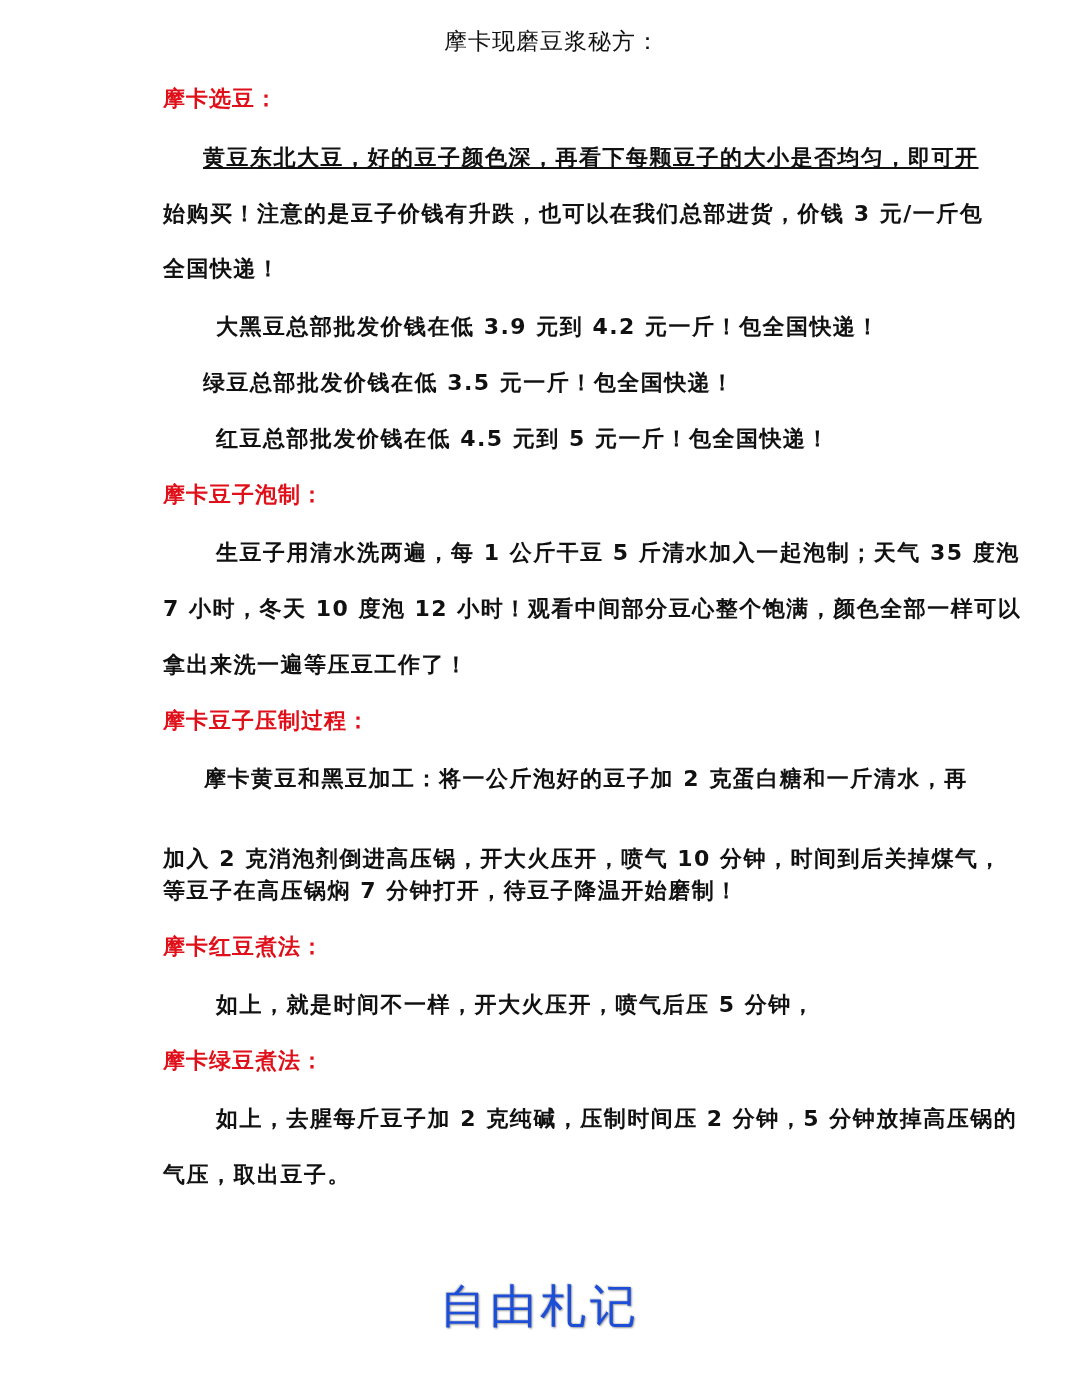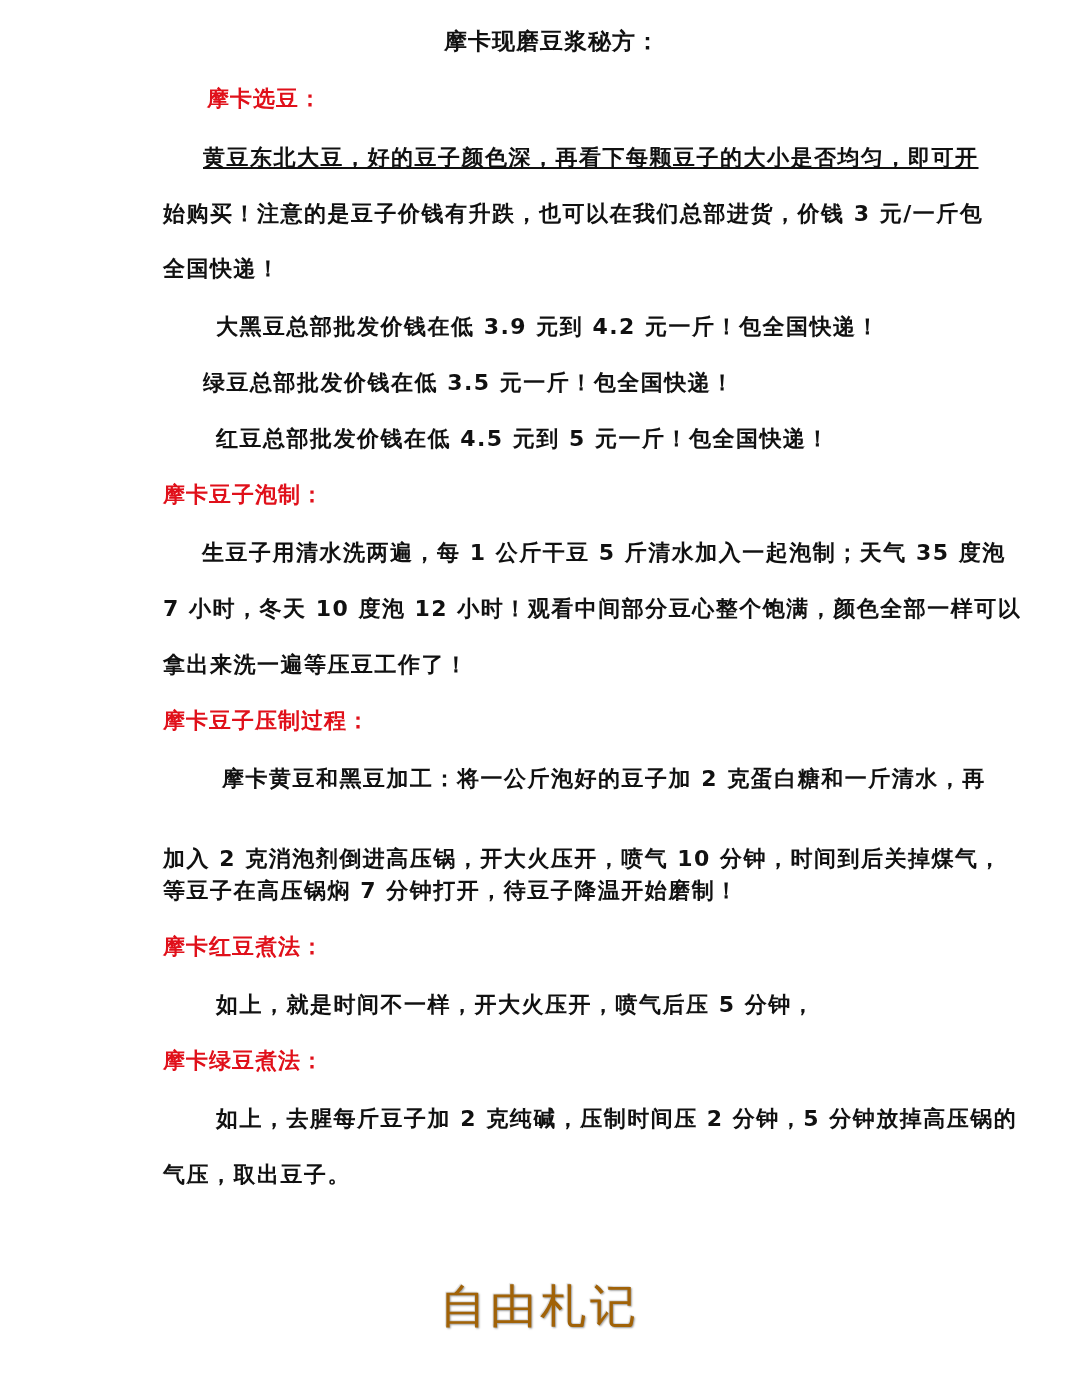--- a/index.html
+++ b/index.html
@@ -4,64 +4,64 @@
   <style>
     html, body { margin: 0; padding: 0; background: #ffffff; }
     body {
       width: 1080px; height: 1394px; position: relative; overflow: hidden;
       font-family: "DejaVu Sans", "Liberation Sans", sans-serif;
       color: #111111;
     }
     .page-title {
       position: absolute; top: 26px; left: 0; width: 984px; text-align: center;
       padding-left: 120px; box-sizing: border-box;
-      font-size: 23px; font-weight: bold; letter-spacing: 1px;
+      font-size: 23px; font-weight: normal; letter-spacing: 1px;
     }
     .heading {
       position: absolute; left: 163px;
       font-size: 22px; font-weight: bold; color: #e0101a; letter-spacing: 1px;
     }
     .line {
       position: absolute; white-space: nowrap;
       font-size: 22px; font-weight: bold; letter-spacing: 1.5px;
     }
     .watermark {
       position: absolute; top: 1276px; left: 0; width: 1080px; text-align: center;
-      font-size: 46px; color: #a16207; letter-spacing: 4px;
+      font-size: 46px; color: #1d4ed8; letter-spacing: 4px;
       text-shadow: 1px 1px 2px #9a9a9a, -1px -1px 1px #d8d8d8;
       font-family: "DejaVu Sans", sans-serif;
     }
   </style>
 </head>
 <body>
 
 <div>
 
   <div class="page-title">摩卡现磨豆浆秘方：</div>
 
   <div>
-    <div class="heading" style="top:84px;margin-left:44px;">摩卡选豆：</div>
+    <div class="heading" style="top:84px;">摩卡选豆：</div>
     <div class="line" style="top:143px; left:203px;text-decoration:underline;">黄豆东北大豆，好的豆子颜色深，再看下每颗豆子的大小是否均匀，即可开</div>
     <div class="line" style="top:199px; left:163px;">始购买！注意的是豆子价钱有升跌，也可以在我们总部进货，价钱 3 元/一斤包</div>
     <div class="line" style="top:254px; left:163px;">全国快递！</div>
     <div class="line" style="top:312px; left:216px;">大黑豆总部批发价钱在低 3.9 元到 4.2 元一斤！包全国快递！</div>
     <div class="line" style="top:368px; left:203px;">绿豆总部批发价钱在低 3.5 元一斤！包全国快递！</div>
     <div class="line" style="top:424px; left:216px;">红豆总部批发价钱在低 4.5 元到 5 元一斤！包全国快递！</div>
   </div>
 
   <div>
     <div class="heading" style="top:480px;text-align:center;">摩卡豆子泡制：</div>
-    <div class="line" style="top:538px; left:202px;">生豆子用清水洗两遍，每 1 公斤干豆 5 斤清水加入一起泡制；天气 35 度泡</div>
+    <div class="line" style="top:538px; left:216px;">生豆子用清水洗两遍，每 1 公斤干豆 5 斤清水加入一起泡制；天气 35 度泡</div>
     <div class="line" style="top:594px; left:163px;">7 小时，冬天 10 度泡 12 小时！观看中间部分豆心整个饱满，颜色全部一样可以</div>
     <div class="line" style="top:650px; left:163px;">拿出来洗一遍等压豆工作了！</div>
   </div>
 
   <div>
     <div class="heading" style="top:706px;">摩卡豆子压制过程：</div>
-    <div class="line" style="top:764px; left:222px;">摩卡黄豆和黑豆加工：将一公斤泡好的豆子加 2 克蛋白糖和一斤清水，再</div>
+    <div class="line" style="top:764px; left:204px;">摩卡黄豆和黑豆加工：将一公斤泡好的豆子加 2 克蛋白糖和一斤清水，再</div>
     <div class="line" style="top:844px; left:163px;">加入 2 克消泡剂倒进高压锅，开大火压开，喷气 10 分钟，时间到后关掉煤气，</div>
     <div class="line" style="top:876px; left:163px;">等豆子在高压锅焖 7 分钟打开，待豆子降温开始磨制！</div>
   </div>
 
   <div>
     <div class="heading" style="top:932px;">摩卡红豆煮法：</div>
     <div class="line" style="top:990px; left:216px;">如上，就是时间不一样，开大火压开，喷气后压 5 分钟，</div>
   </div>
 
   <div>

